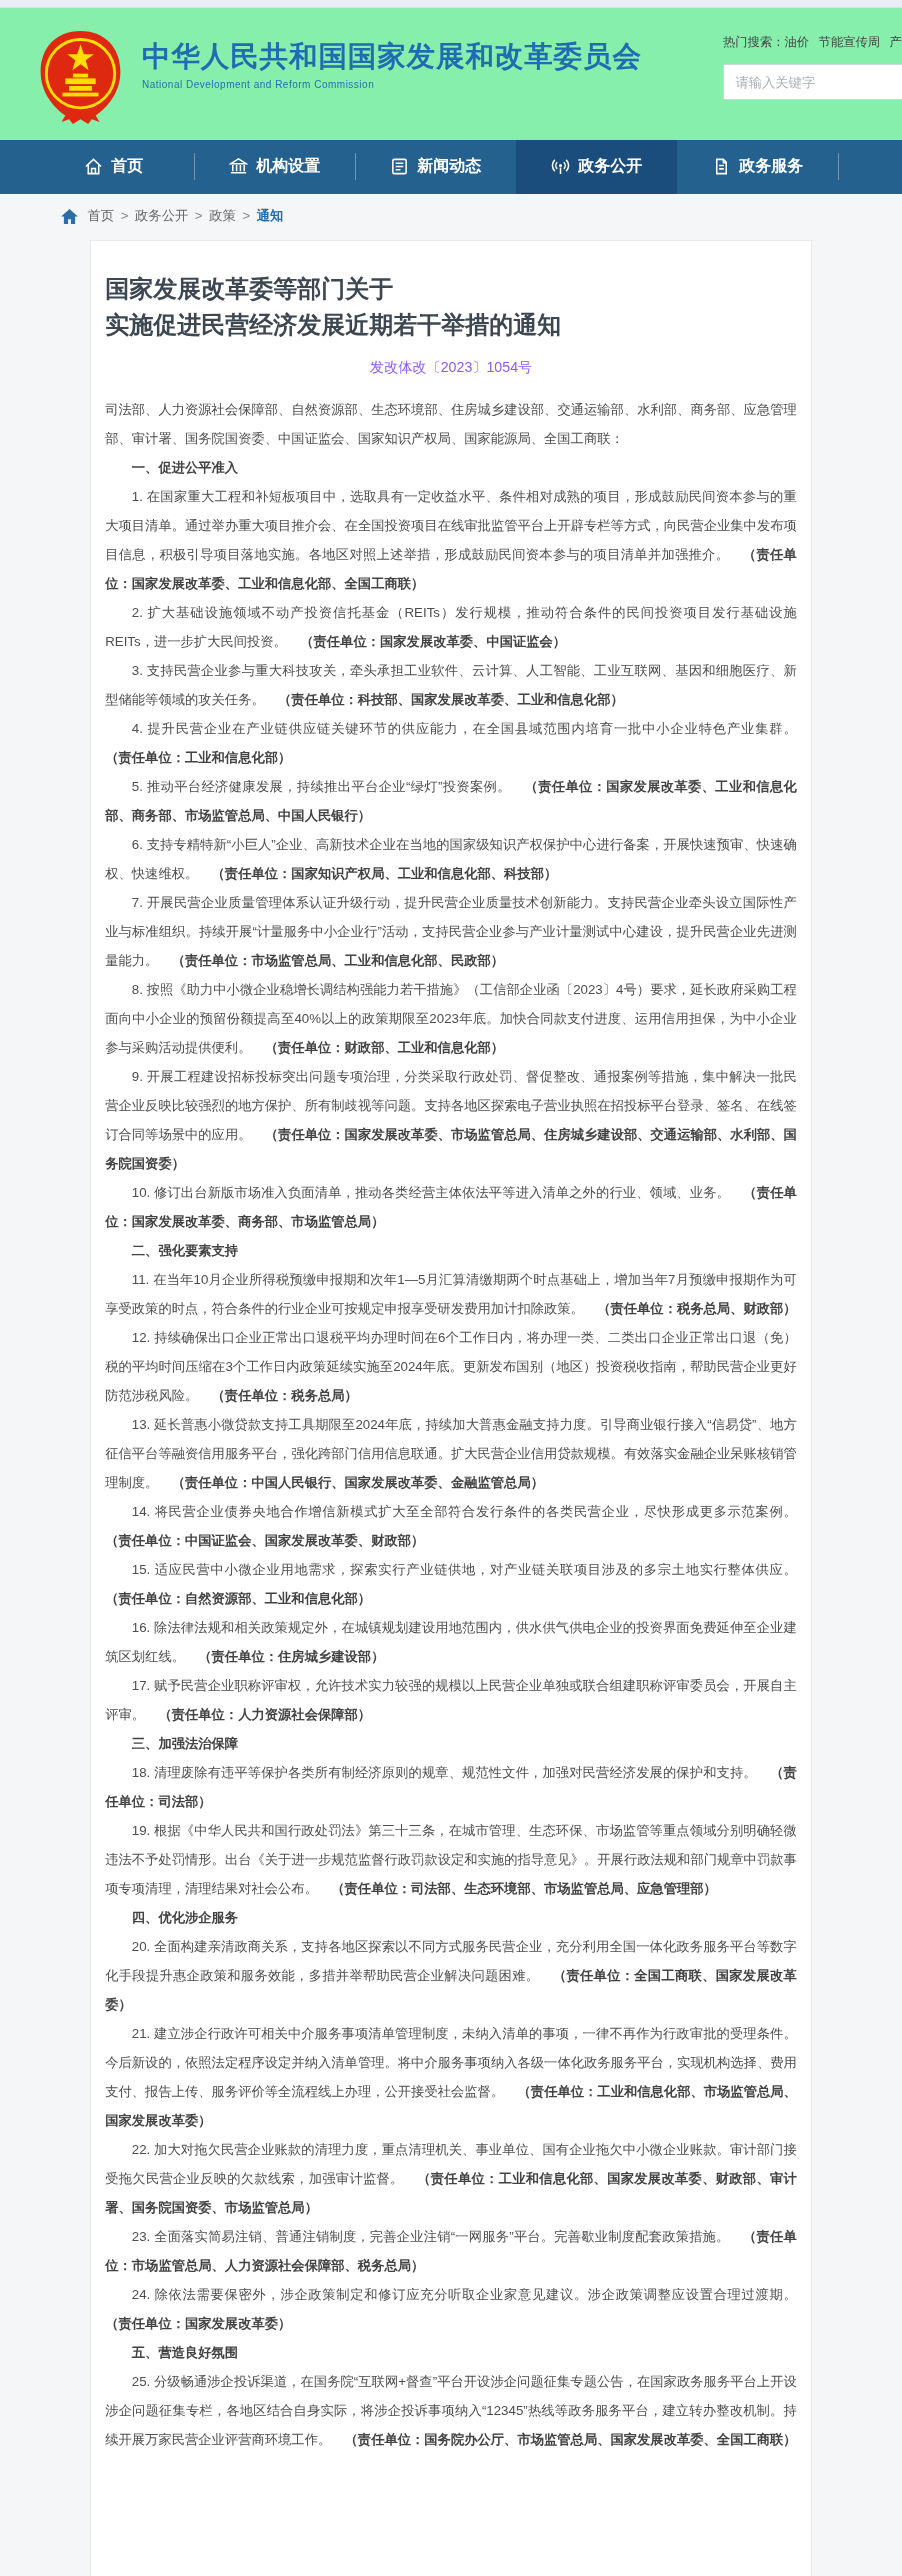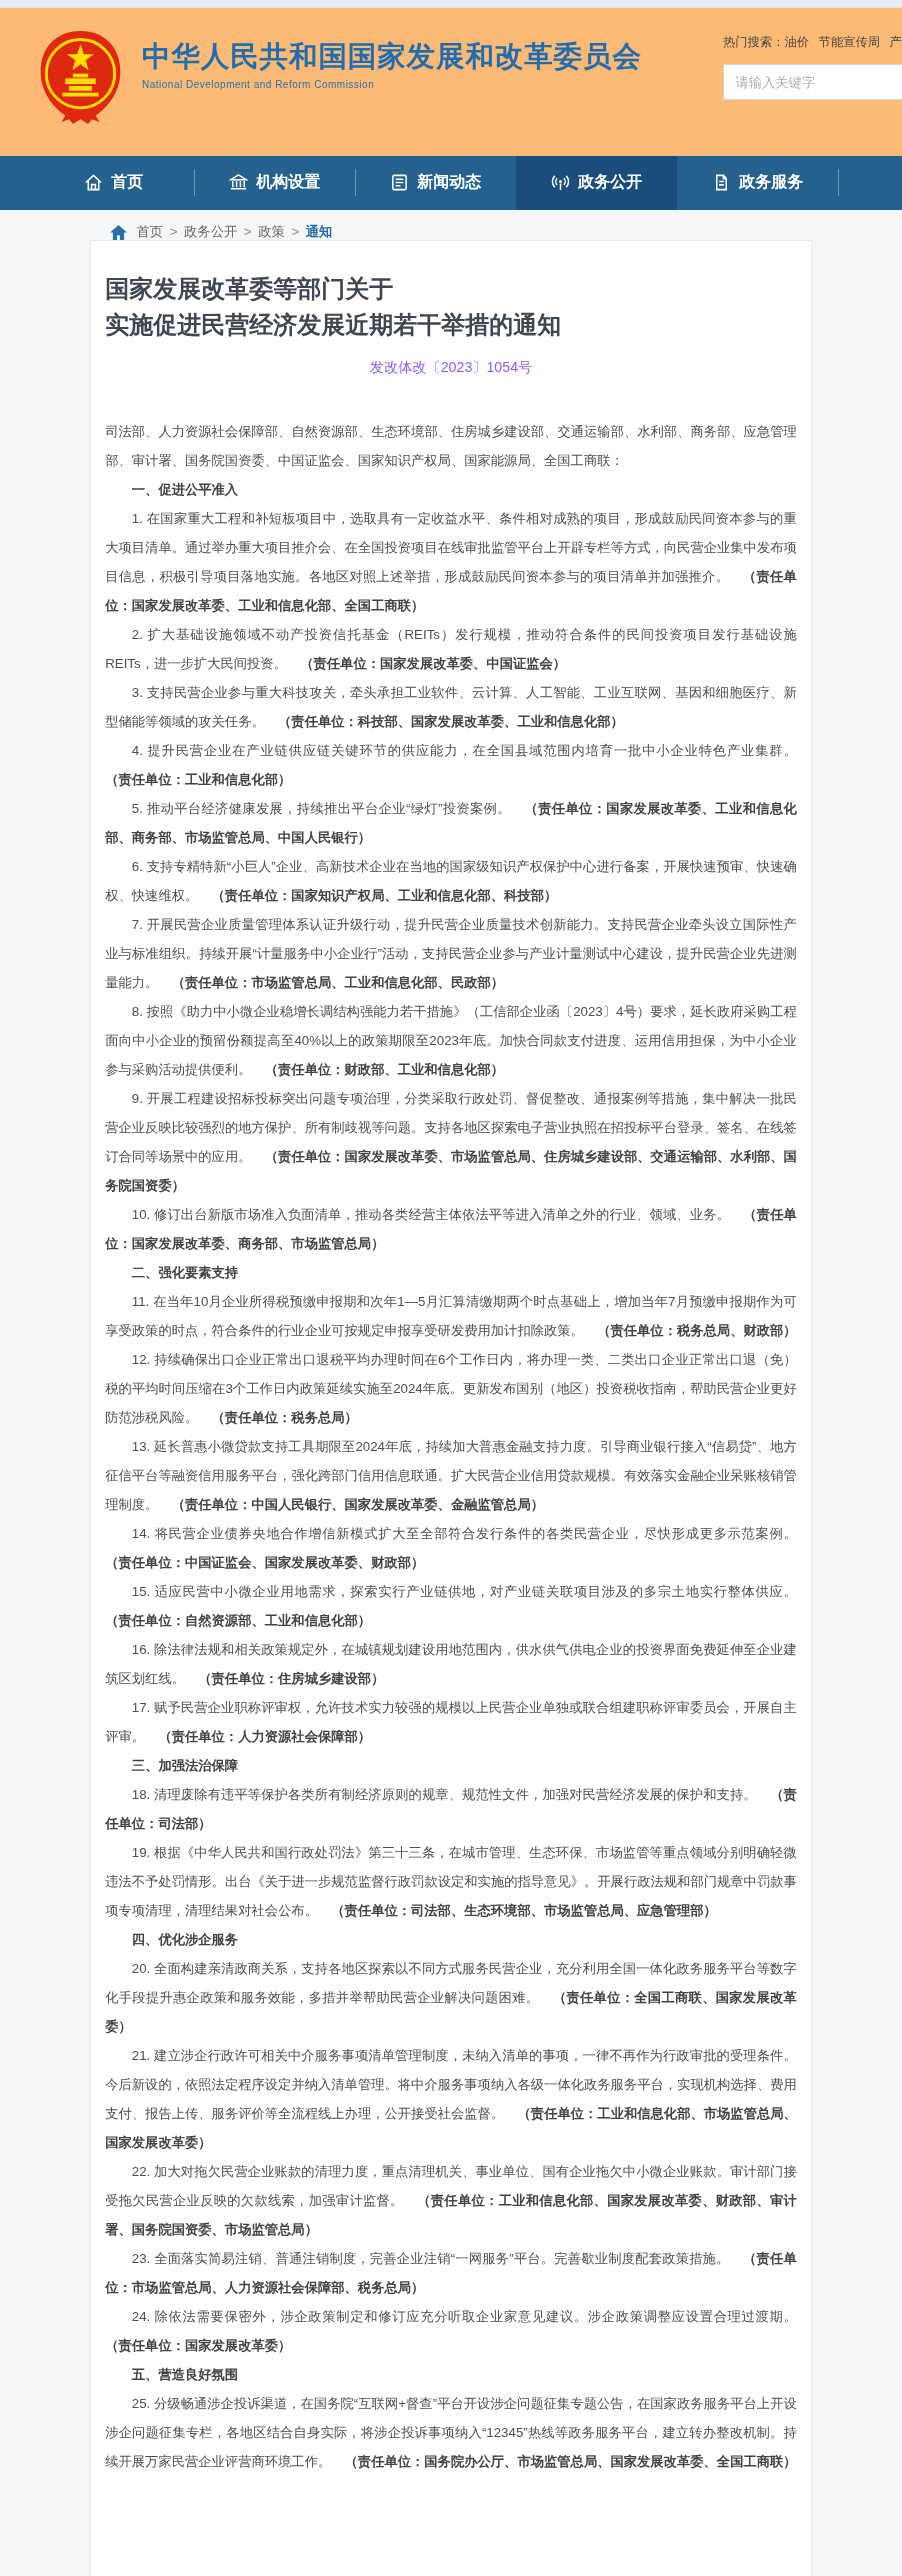--- a/index.html
+++ b/index.html
@@ -2,21 +2,21 @@
 <html style="font-size:15px"><head>
 <meta charset="utf-8">
 <style>
   * { margin:0; padding:0; box-sizing:border-box; }
   html,body { width:903px; background:#f4f6f8; font-family:"Liberation Sans","DejaVu Sans",sans-serif; }
   body { height:2576px; overflow:hidden; position:relative; }
 
   .topstrip { height:7.6px; background:#e7edf3; border-bottom:0.9px solid #dde4ea; }
 
   
-  .header { position:relative; height:148px; background:#fdba74; }
+  .header { position:relative; height:132px; background:#86efac; }
   .emblem { position:absolute; left:33px; top:21px; width:95px; height:95px; }
   .site-title { position:absolute; left:142px; top:30px; text-decoration:none; display:block; }
   .site-title .cn { font-size:28.5px; font-weight:bold; color:#1f6cb0; letter-spacing:0.9px; }
   .site-title .en { font-size:10px; color:#2271ae; margin-top:3.8px; letter-spacing:0.5px; }
   .header-right { position:absolute; left:723px; top:26.6px; width:304px; }
   .hot-search { font-size:12.3px; color:#444; white-space:nowrap; overflow:hidden; }
   .hot-search a { color:#444; text-decoration:none; margin-right:9.5px;margin-top:48px; }
   .search-box { margin-top:13.3px; width:285px; height:36px; border:0.9px solid #cfd6dc; background:#fff; border-radius:1.9px; }
   .search-box input { width:100%; height:100%; border:0; outline:none; padding:0 11.4px; font-size:13.3px; color:#333; background:transparent; }
   .search-box input::placeholder { color:#a8b0b8; }
@@ -24,32 +24,32 @@
   
   .nav { height:54px; background:#24618f; display:flex; padding-left:33px; overflow:hidden; }
   .nav-item { width:161px; height:54px; display:flex; align-items:center; justify-content:center; gap:8.5px; color:#fff; font-size:16px; font-weight:bold; cursor:pointer; position:relative; flex:0 0 auto; }
   .nav-item + .nav-item:before { content:""; position:absolute; left:0; top:13.3px; bottom:13.3px; width:0.9px; background:rgba(255,255,255,.35); }
   .nav-item.active { background:#1a4d7c; }
   .nav-item.active:before, .nav-item.active + .nav-item:before { display:none; }
   .nav-icon { width:19px; height:19px; display:inline-flex; color:#fff; }
   .nav-icon svg { width:19px; height:19px; }
 
   
-  .crumbbar { height:45px; display:flex; align-items:center; padding-left:110px; font-size:13.3px; color:#666; background:#f4f6f8; }
+  .crumbbar { height:45px; display:flex; align-items:center; padding-left:61px; font-size:13.3px; color:#666; background:#f4f6f8; }
   .crumb-home { width:17px; height:15px; margin-right:9.5px; color:#2b6da8; display:inline-flex; }
   .crumb-home svg { width:17px; height:15px; }
   .crumb-sep { margin:0 6.6px; color:#888; }
   .bc-link { color:#666; cursor:pointer; text-decoration:none; }
   .bc-current { color:#1f6cb0; font-weight:bold; }
 
   
   .docbox { position:absolute; left:90px; top:240px; width:722px; bottom:0; background:#fff; border:0.9px solid #e8eaec; border-bottom:0; padding:30px 14.2px 0 14.2px; }
   .doc-title { text-align:left; font-size:24px; line-height:36px; font-weight:bold; color:#3d4752; }
   .doc-number { text-align:center; font-size:14.2px; color:#8b5cf6; margin-top:15px; }
-  .doc-body { margin-top:40px; font-size:13.3px; line-height:29px; color:#4d4d4d; text-align:justify; }
+  .doc-body { margin-top:18px; font-size:13.3px; line-height:29px; color:#4d4d4d; text-align:justify; }
   .doc-body p { text-indent:2em; }
   .doc-body p.no-indent { text-indent:0; }
   .doc-body b { color:#434343; }
   .sec-head { text-indent:2em; font-weight:bold; color:#434343; }
 </style>
 </head>
 <body>
 
 <div class="topstrip"></div>
 

